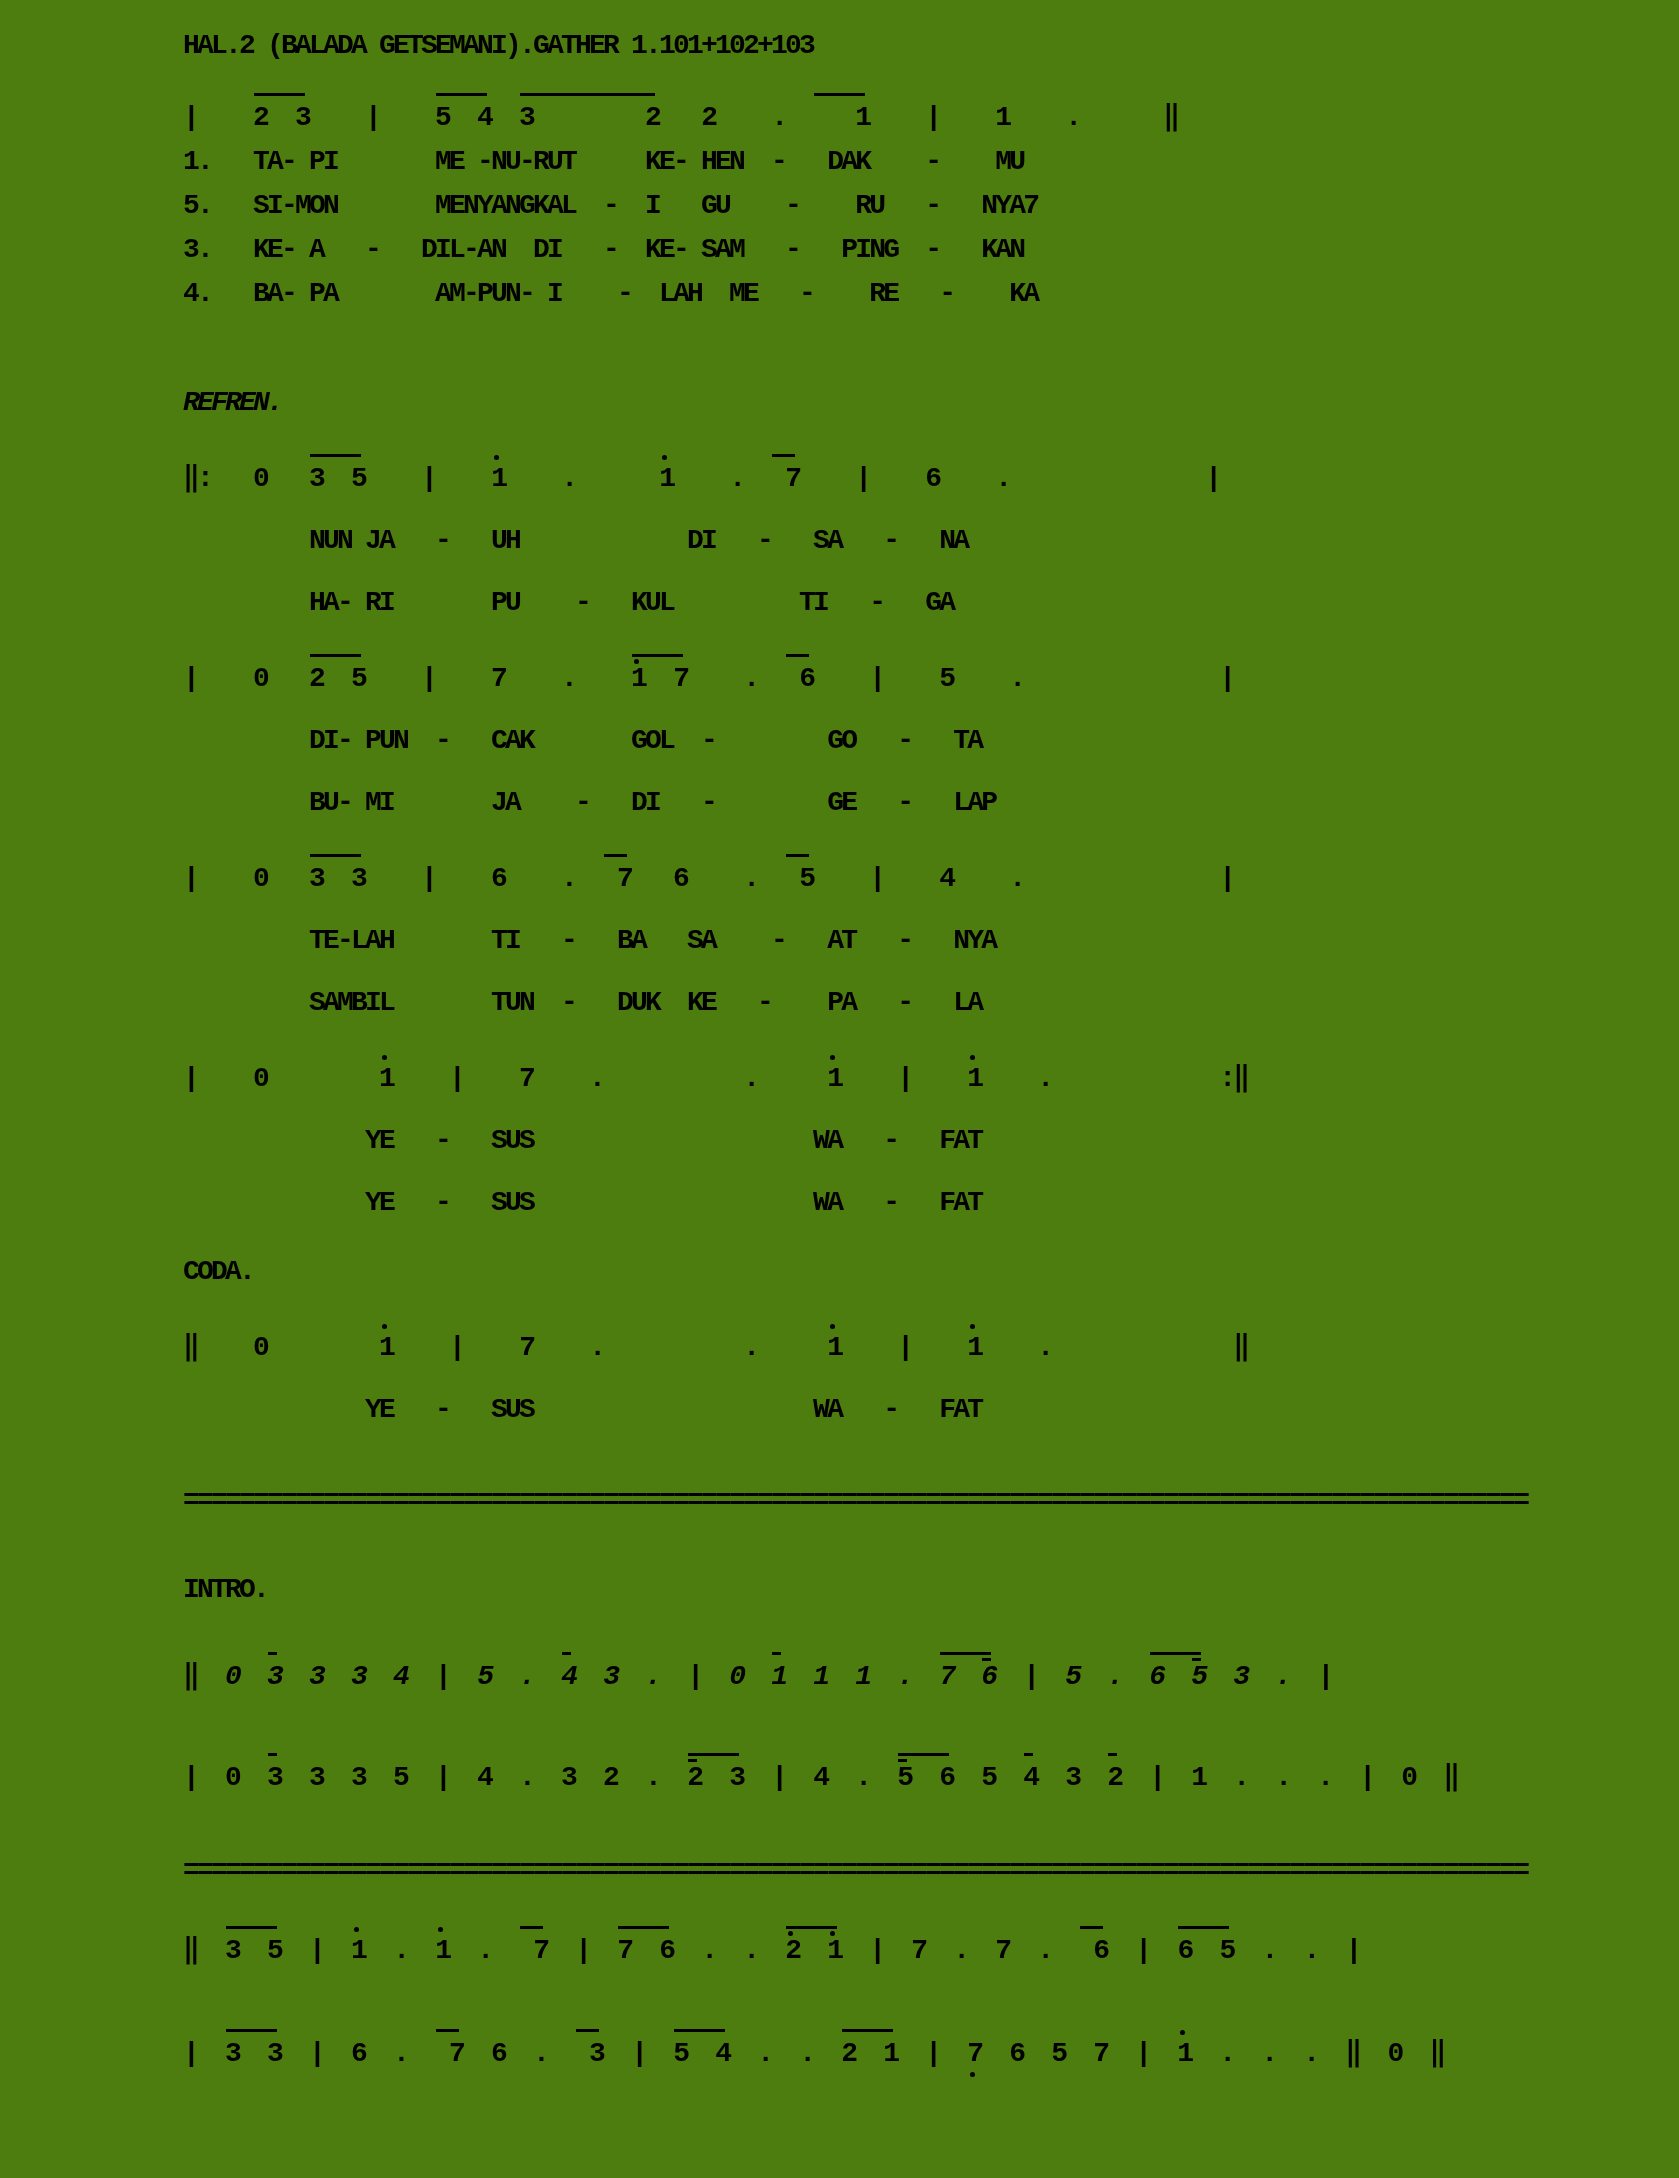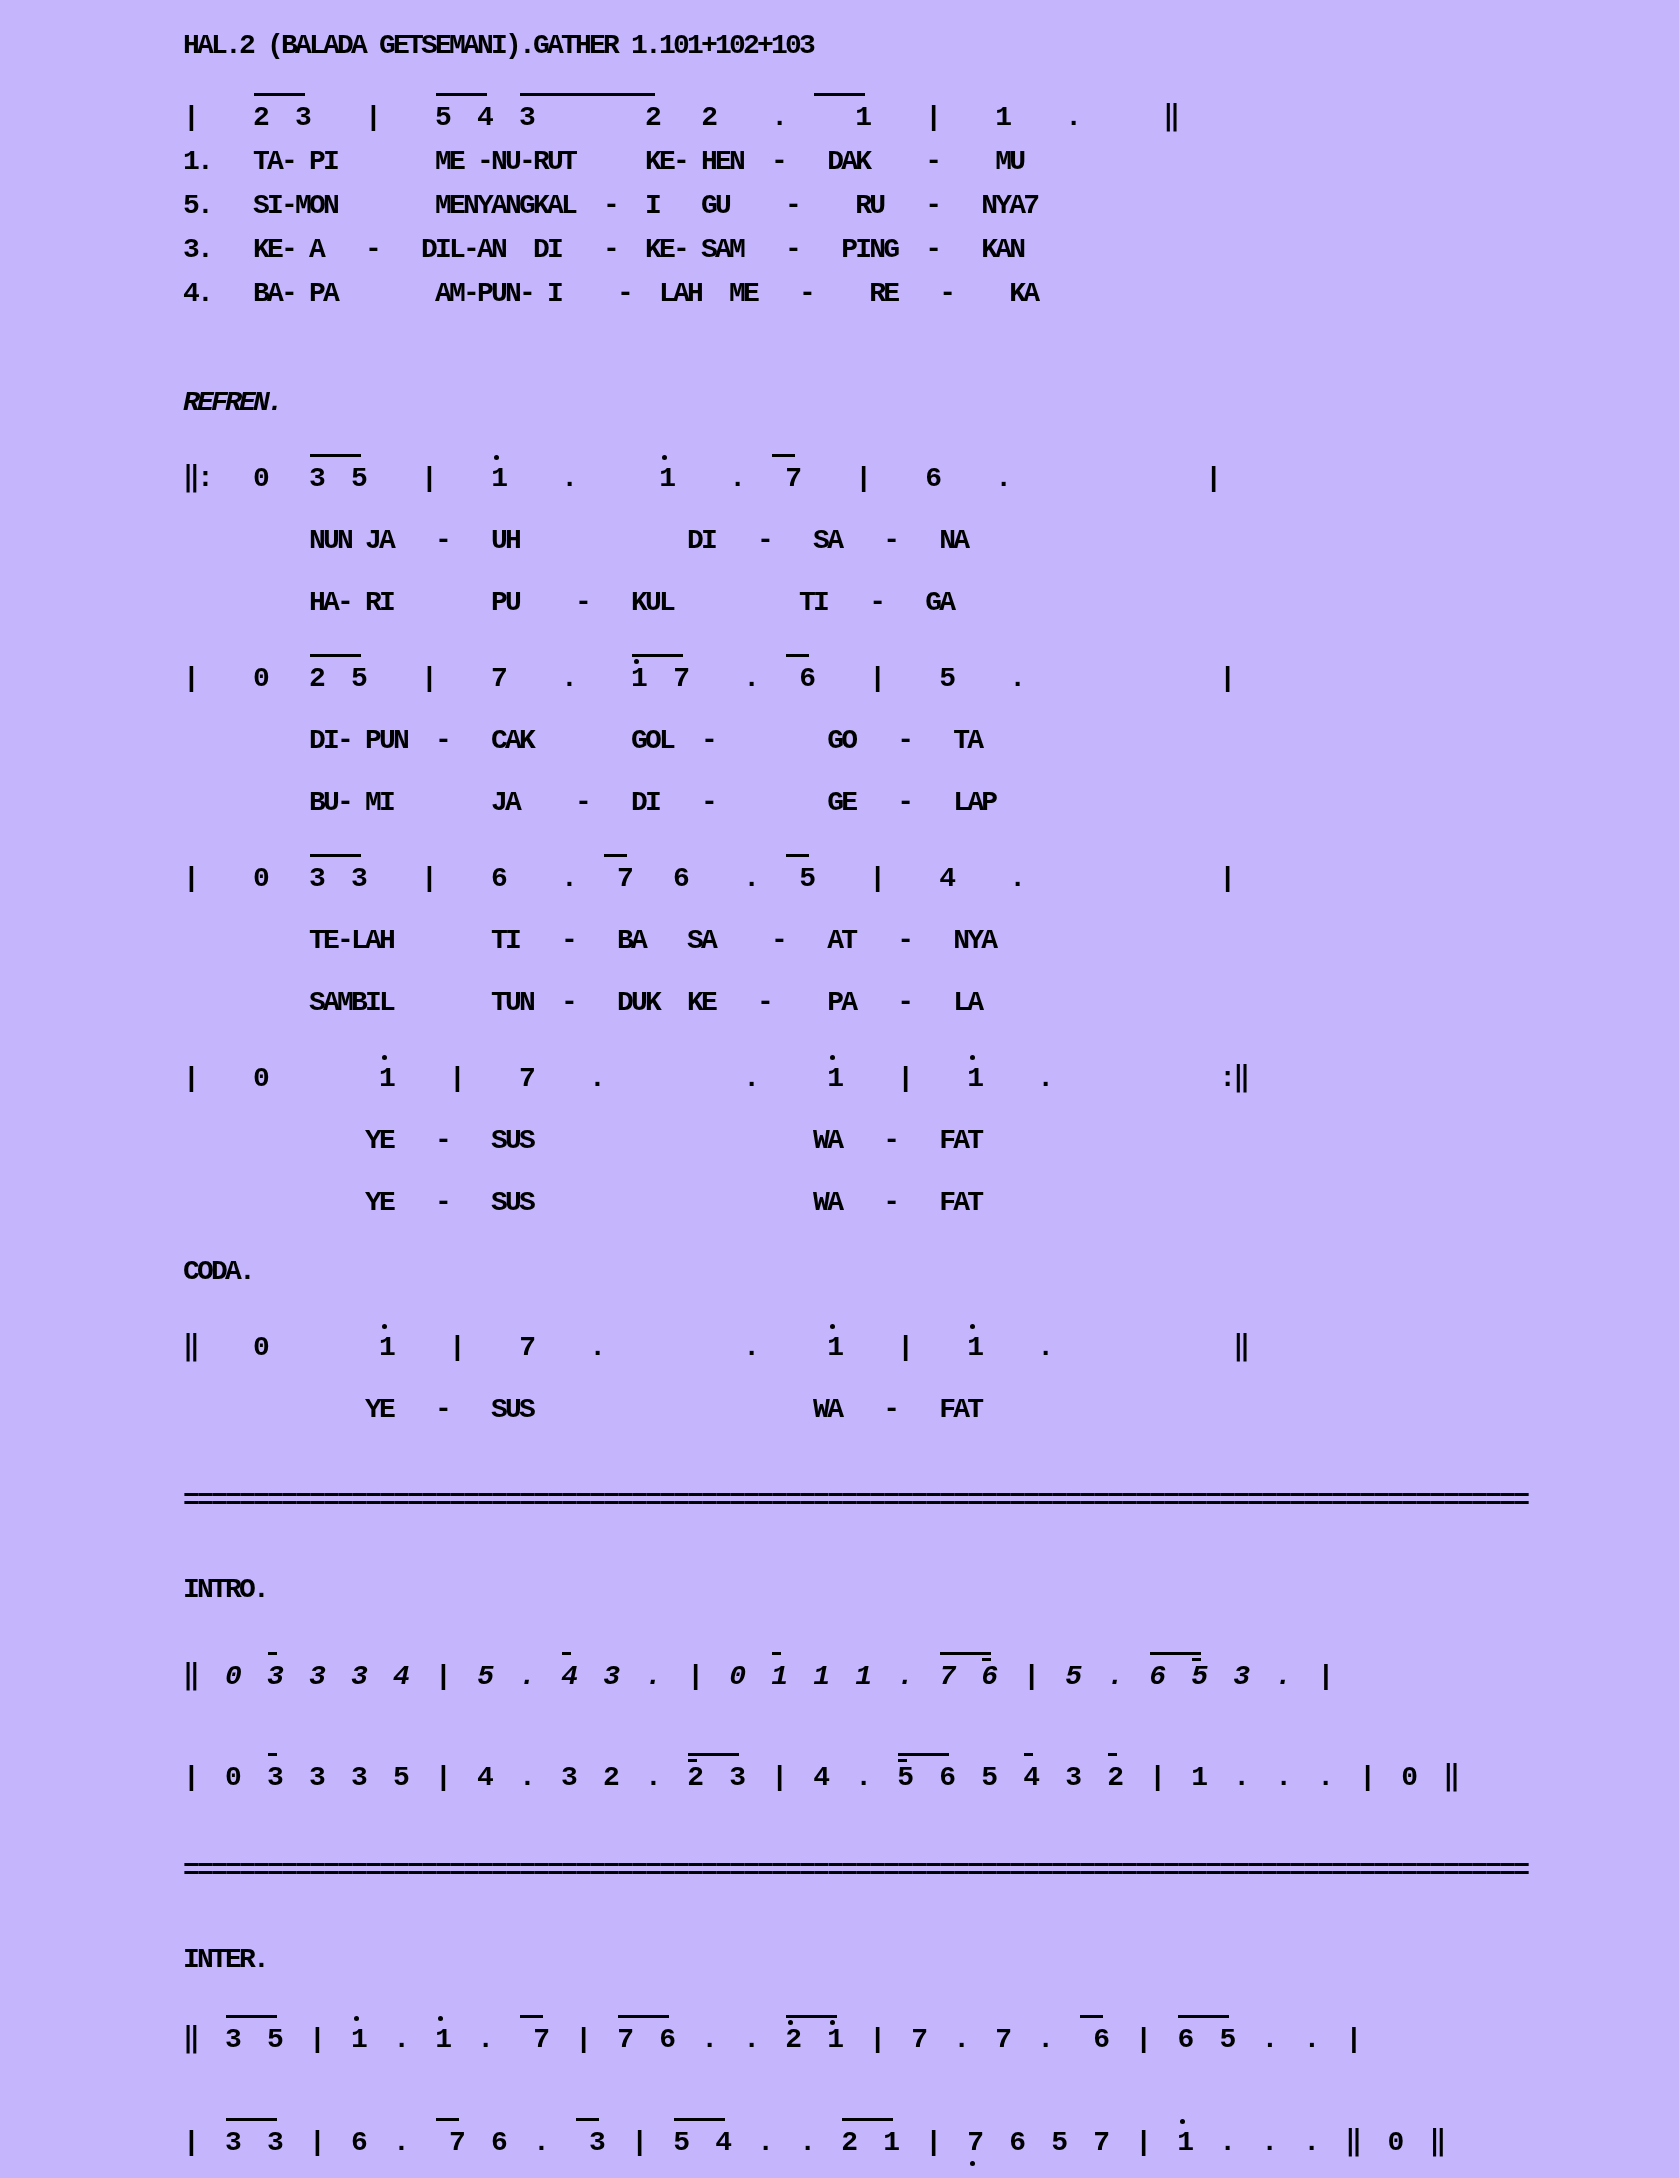--- a/index.html
+++ b/index.html
@@ -1,21 +1,21 @@
 <!DOCTYPE html>
 <html><head>
 <meta charset="utf-8">
 <style>
   * { box-sizing: border-box; }
   html, body { margin: 0; padding: 0; background: #ffffff; }
   .page {
     position: relative;
     width: 1679px;
     height: 2178px;
-    background: #c4b5fd;
+    background: #4d7c0f;
     color: #000000;
     padding: 30px 20px 0 183px;
     font-family: "Liberation Mono", "DejaVu Sans Mono", monospace;
     font-weight: 700;
     font-size: 28px;
     letter-spacing: -2.8px;
     overflow: hidden;
   }
   .title, .heading, .music, .lyric, .verse, .sep-line {
     white-space: pre;
@@ -122,19 +122,18 @@
 
   <div class="sep-line sep-1">================================================================================================</div>
 
   <div class="heading h-intro">INTRO.</div>
 
   <div class="music i-line1"><span class="seg">‖  0  </span><span class="seg ov">3</span><span class="seg">  3  3  4  |  5  .  </span><span class="seg ov">4</span><span class="seg">  3  .  |  0  </span><span class="seg ov">1</span><span class="seg">  1  1  .  </span><span class="seg ov"><span class="seg">7  </span><span class="seg ov">6</span></span><span class="seg">  |  5  .  </span><span class="seg ov"><span class="seg">6  </span><span class="seg ov">5</span></span><span class="seg">  3  .  |</span></div>
   <div class="music i-line2"><span class="seg">|  0  </span><span class="seg ov">3</span><span class="seg">  3  3  5  |  4  .  3  2  .  </span><span class="seg ov"><span class="seg ov">2</span><span class="seg">  3</span></span><span class="seg">  |  4  .  </span><span class="seg ov"><span class="seg ov">5</span><span class="seg">  6</span></span><span class="seg">  5  </span><span class="seg ov">4</span><span class="seg">  3  </span><span class="seg ov">2</span><span class="seg">  |  1  .  .  .  |  0  ‖</span></div>
 
   <div class="sep-line sep-2">================================================================================================</div>
 
-  <div class="heading h-inter">INTER.</div>
 
   <div class="music t-line1"><span class="seg">‖  </span><span class="seg ov">3  5</span><span class="seg">  |  </span><span class="seg hi">1</span><span class="seg">  .  </span><span class="seg hi">1</span><span class="seg">  .  </span><span class="seg ov"> 7</span><span class="seg">  |  </span><span class="seg ov">7  6</span><span class="seg">  .  .  </span><span class="seg ov"><span class="seg hi">2</span><span class="seg">  </span><span class="seg hi">1</span></span><span class="seg">  |  7  .  7  .  </span><span class="seg ov"> 6</span><span class="seg">  |  </span><span class="seg ov">6  5</span><span class="seg">  .  .  |</span></div>
   <div class="music t-line2"><span class="seg">|  </span><span class="seg ov">3  3</span><span class="seg">  |  6  .  </span><span class="seg ov"> 7</span><span class="seg">  6  .  </span><span class="seg ov"> 3</span><span class="seg">  |  </span><span class="seg ov">5  4</span><span class="seg">  .  .  </span><span class="seg ov">2  1</span><span class="seg">  |  </span><span class="seg lo">7</span><span class="seg">  6  5  7  |  </span><span class="seg hi">1</span><span class="seg">  .  .  .  ‖  0  ‖</span></div>
 
 </div>
 
 
 </body></html>

